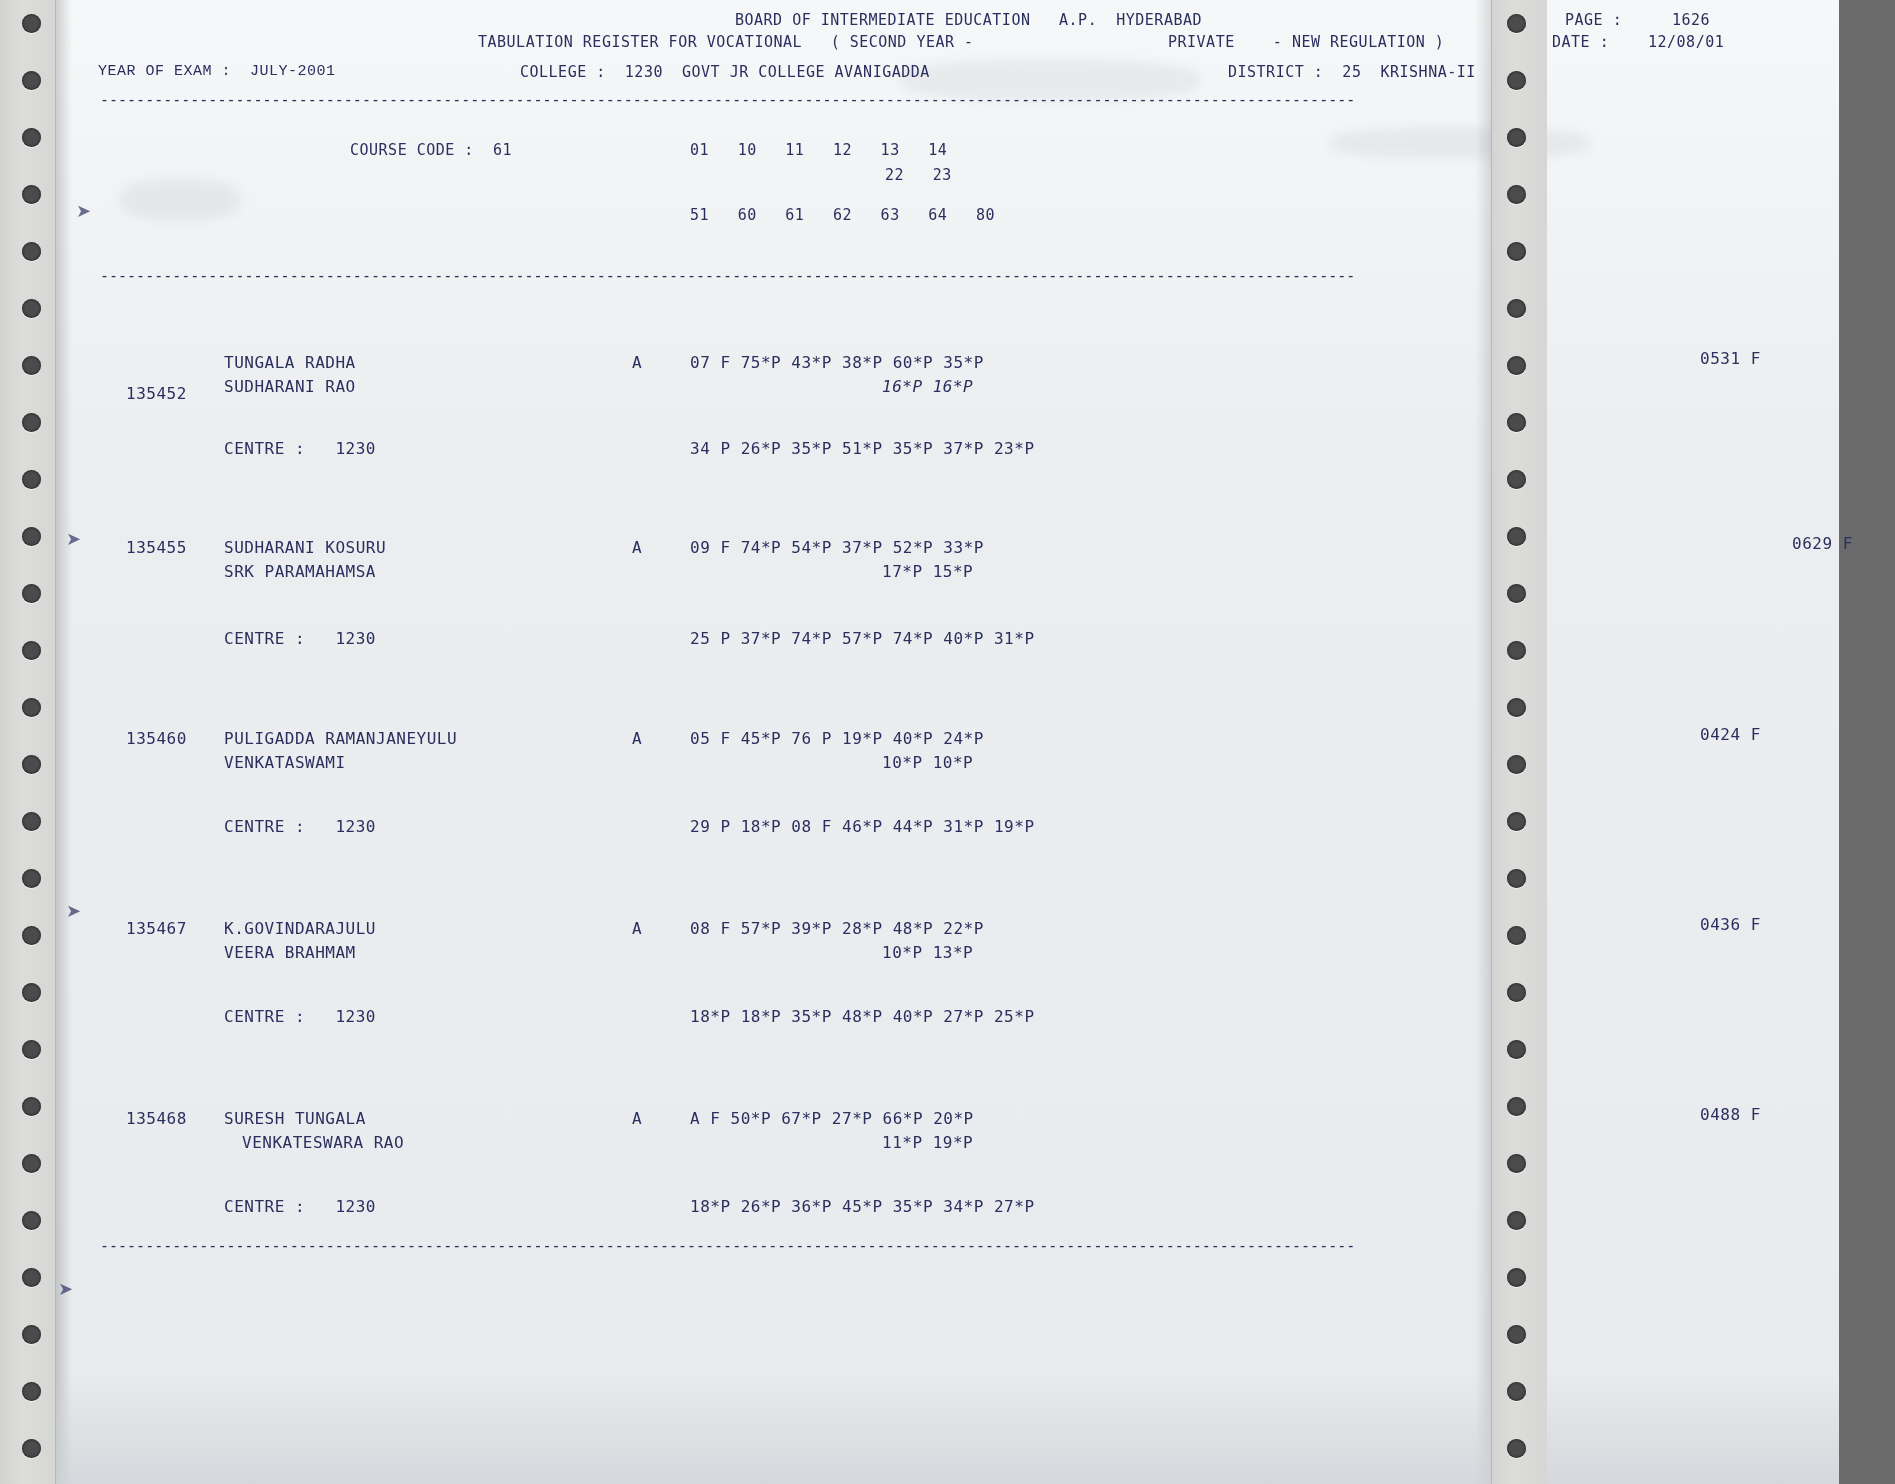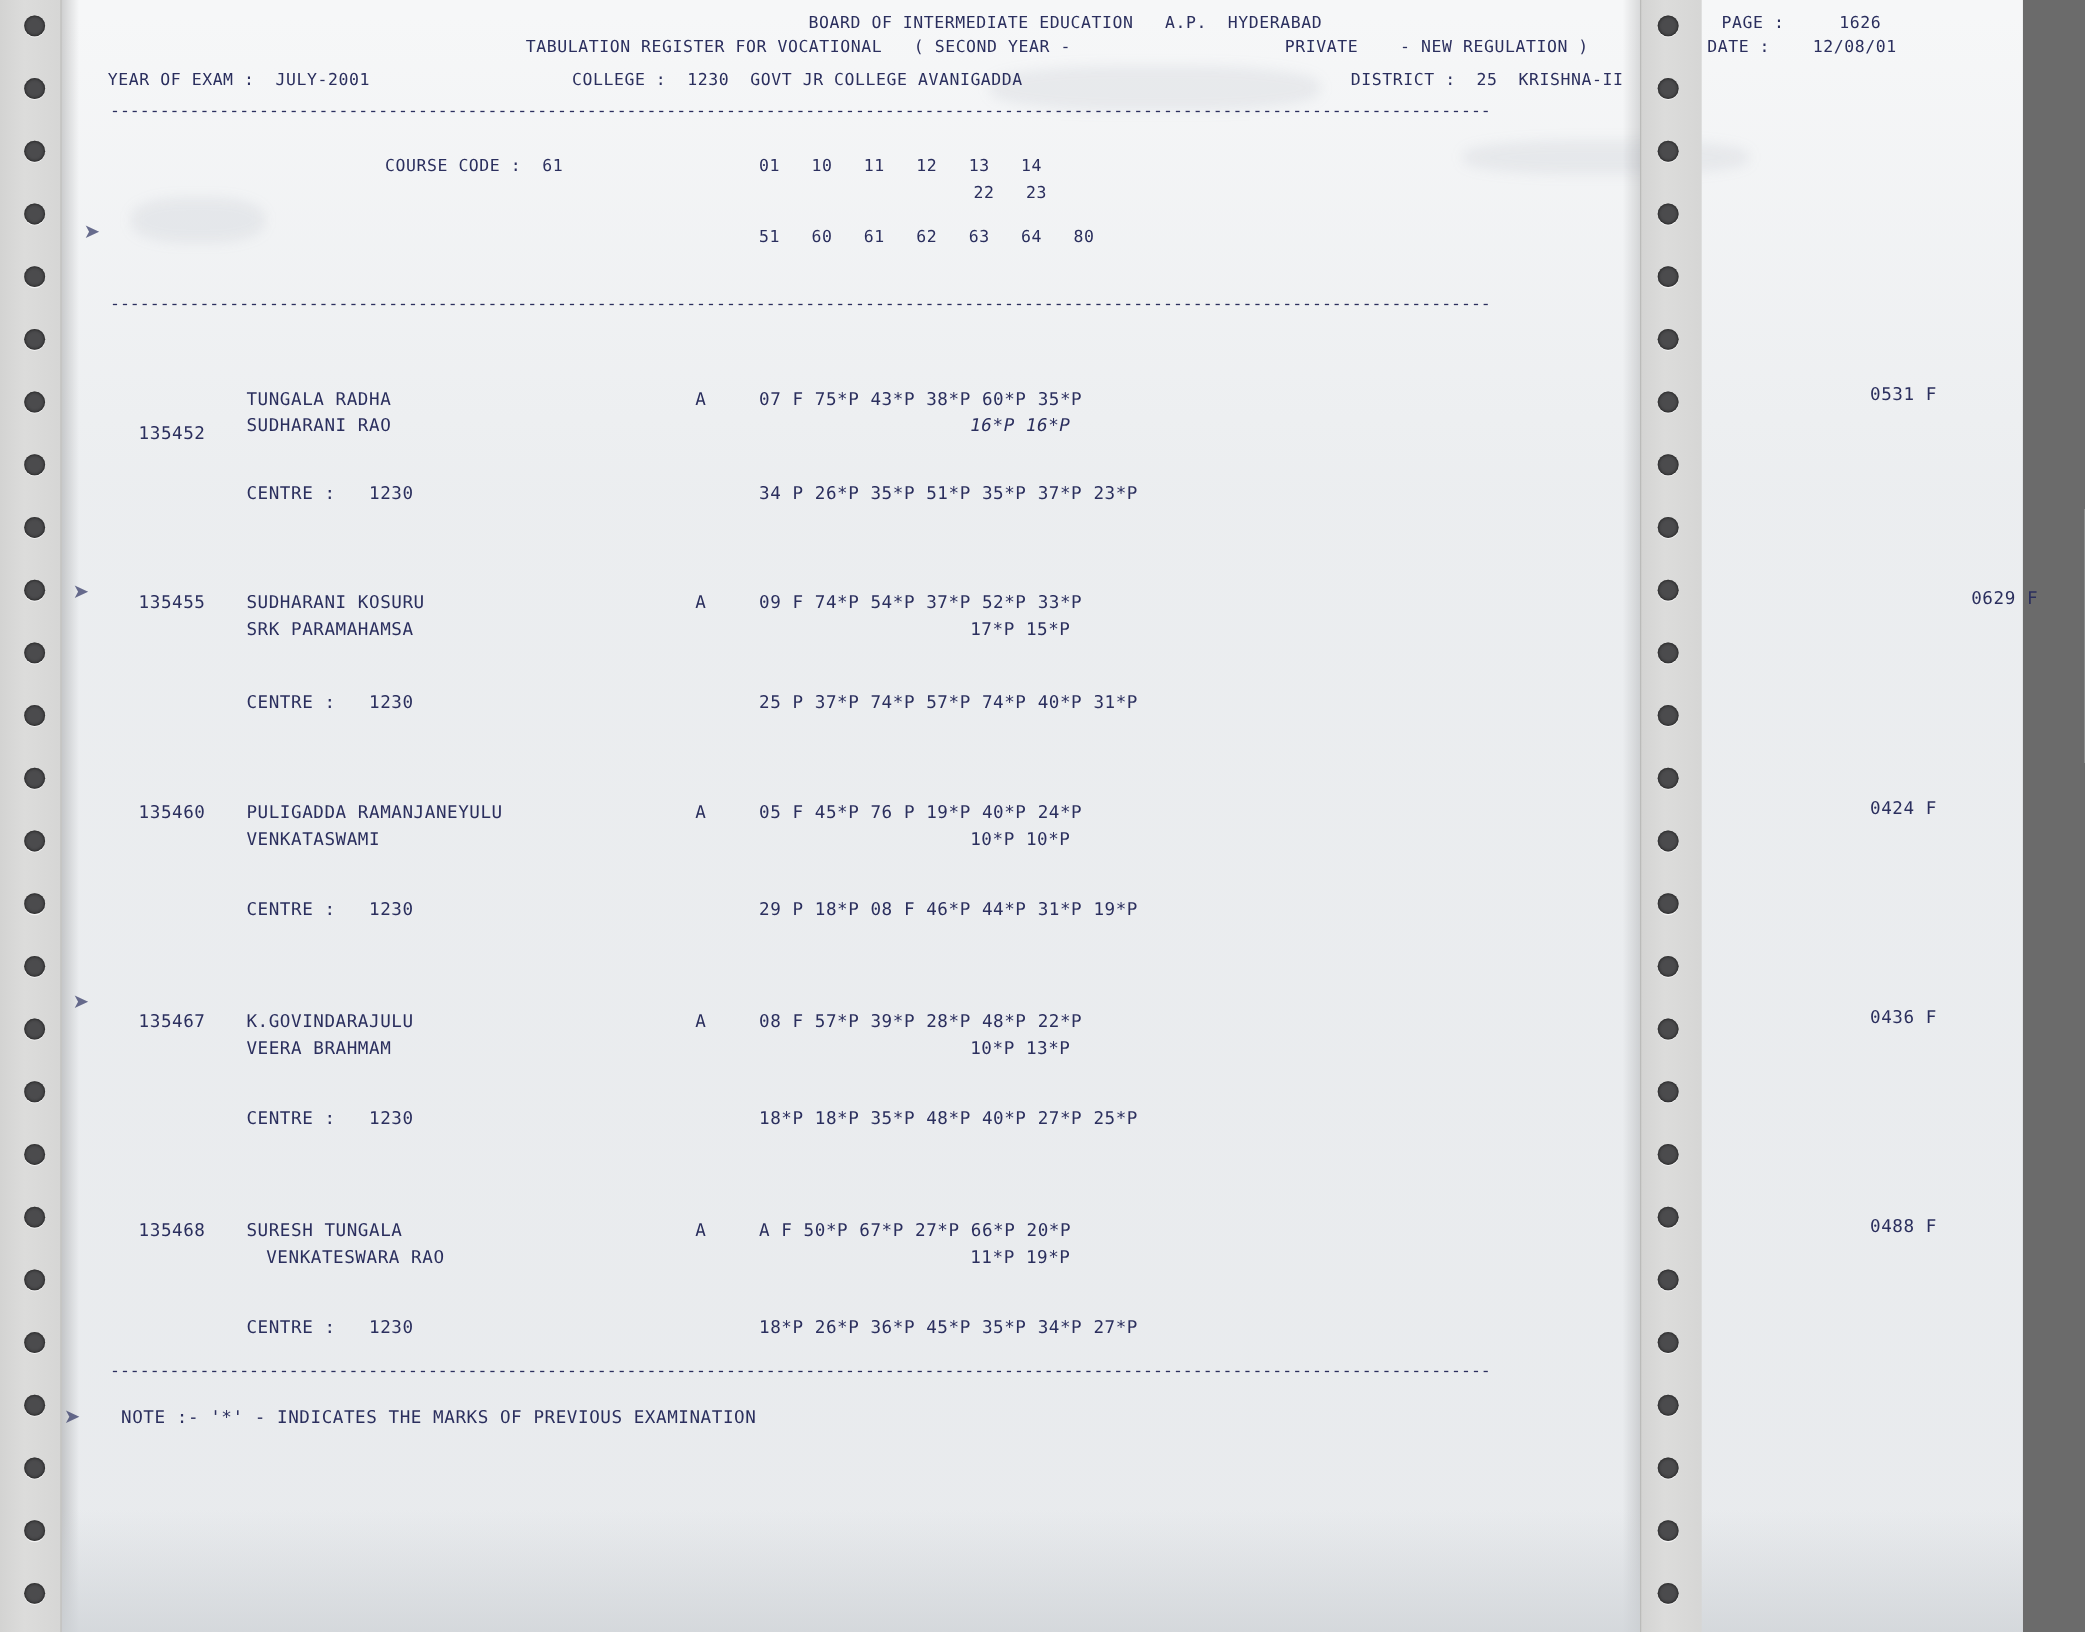--- a/index.html
+++ b/index.html
@@ -177,21 +177,21 @@
 
   <div class="abs ink hdr-line" style="left:735px; top:10px;">BOARD OF INTERMEDIATE EDUCATION   A.P.  HYDERABAD</div>
   <div class="abs ink hdr-line" style="left:1565px; top:10px;">PAGE :</div>
   <div class="abs ink hdr-line" style="left:1672px; top:10px;">1626</div>
 
   <div class="abs ink hdr-line" style="left:478px; top:32px;">TABULATION REGISTER FOR VOCATIONAL   ( SECOND YEAR -</div>
   <div class="abs ink hdr-line" style="left:1168px; top:32px;">PRIVATE    - NEW REGULATION )</div>
   <div class="abs ink hdr-line" style="left:1552px; top:32px;">DATE :</div>
   <div class="abs ink hdr-line" style="left:1648px; top:32px;">12/08/01</div>
 
-  <div class="abs ink hdr-line" style="left:98px; top:62px;">YEAR OF EXAM :  JULY-2001</div>
+  <div class="abs ink hdr-line" style="left:98px; top:62px;font-family:Liberation Mono, monospace;">YEAR OF EXAM :  JULY-2001</div>
   <div class="abs ink hdr-line" style="left:520px; top:62px;">COLLEGE :  1230  GOVT JR COLLEGE AVANIGADDA</div>
   <div class="abs ink hdr-line" style="left:1228px; top:62px;">DISTRICT :  25  KRISHNA-II</div>
 
   <div class="rule" style="left:100px; top:92px; width:1680px;">-------------------------------------------------------------------------------------------------------------------------------------------</div>
 
   <div class="abs ink hdr-line" style="left:350px; top:140px;">COURSE CODE :  61</div>
   <div class="abs ink hdr-line" style="left:690px; top:140px;">01   10   11   12   13   14</div>
   <div class="abs ink hdr-line" style="left:885px; top:165px;">22   23</div>
   <div class="abs ink hdr-line" style="left:690px; top:205px;">51   60   61   62   63   64   80</div>
 
@@ -242,20 +242,19 @@
   <div class="abs ink row-name" style="left:208px; top:1132px;margin-left:34px;">VENKATESWARA RAO</div>
   <div class="abs ink row-name" style="left:632px; top:1108px;">A</div>
   <div class="abs ink row-name" style="left:690px; top:1108px;">A F 50*P 67*P 27*P 66*P 20*P</div>
   <div class="abs ink row-name" style="left:882px; top:1132px;">11*P 19*P</div>
   <div class="abs ink row-name" style="left:224px; top:1196px;">CENTRE :   1230</div>
   <div class="abs ink row-name" style="left:690px; top:1196px;">18*P 26*P 36*P 45*P 35*P 34*P 27*P</div>
   <div class="abs ink row-name" style="left:1700px; top:1104px;">0488 F</div>
 
   <div class="rule" style="left:100px; top:1238px; width:1680px;">-------------------------------------------------------------------------------------------------------------------------------------------</div>
 
-  <div class="abs ink row-name" style="left:110px; top:1278px;">NOTE :- '*' - INDICATES THE MARKS OF PREVIOUS EXAMINATION</div>
 
   <div class="arrow" style="left:76px; top:200px;">➤</div>
   <div class="arrow" style="left:66px; top:528px;">➤</div>
   <div class="arrow" style="left:66px; top:900px;">➤</div>
   <div class="arrow" style="left:58px; top:1278px;">➤</div>
 
 </div>
 
 </body></html>

